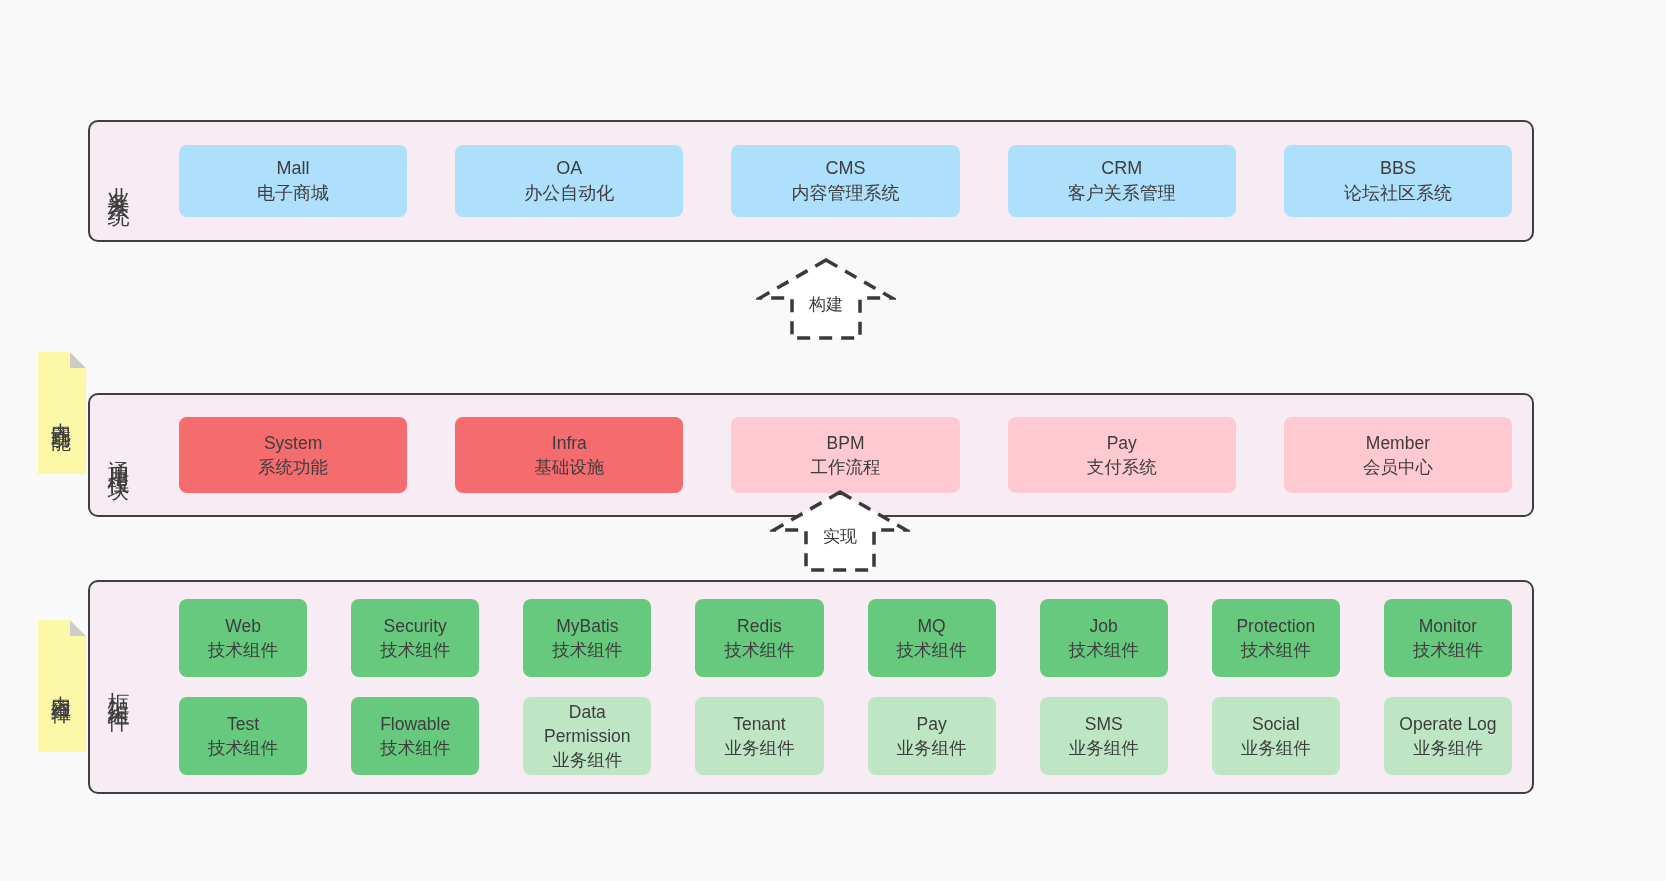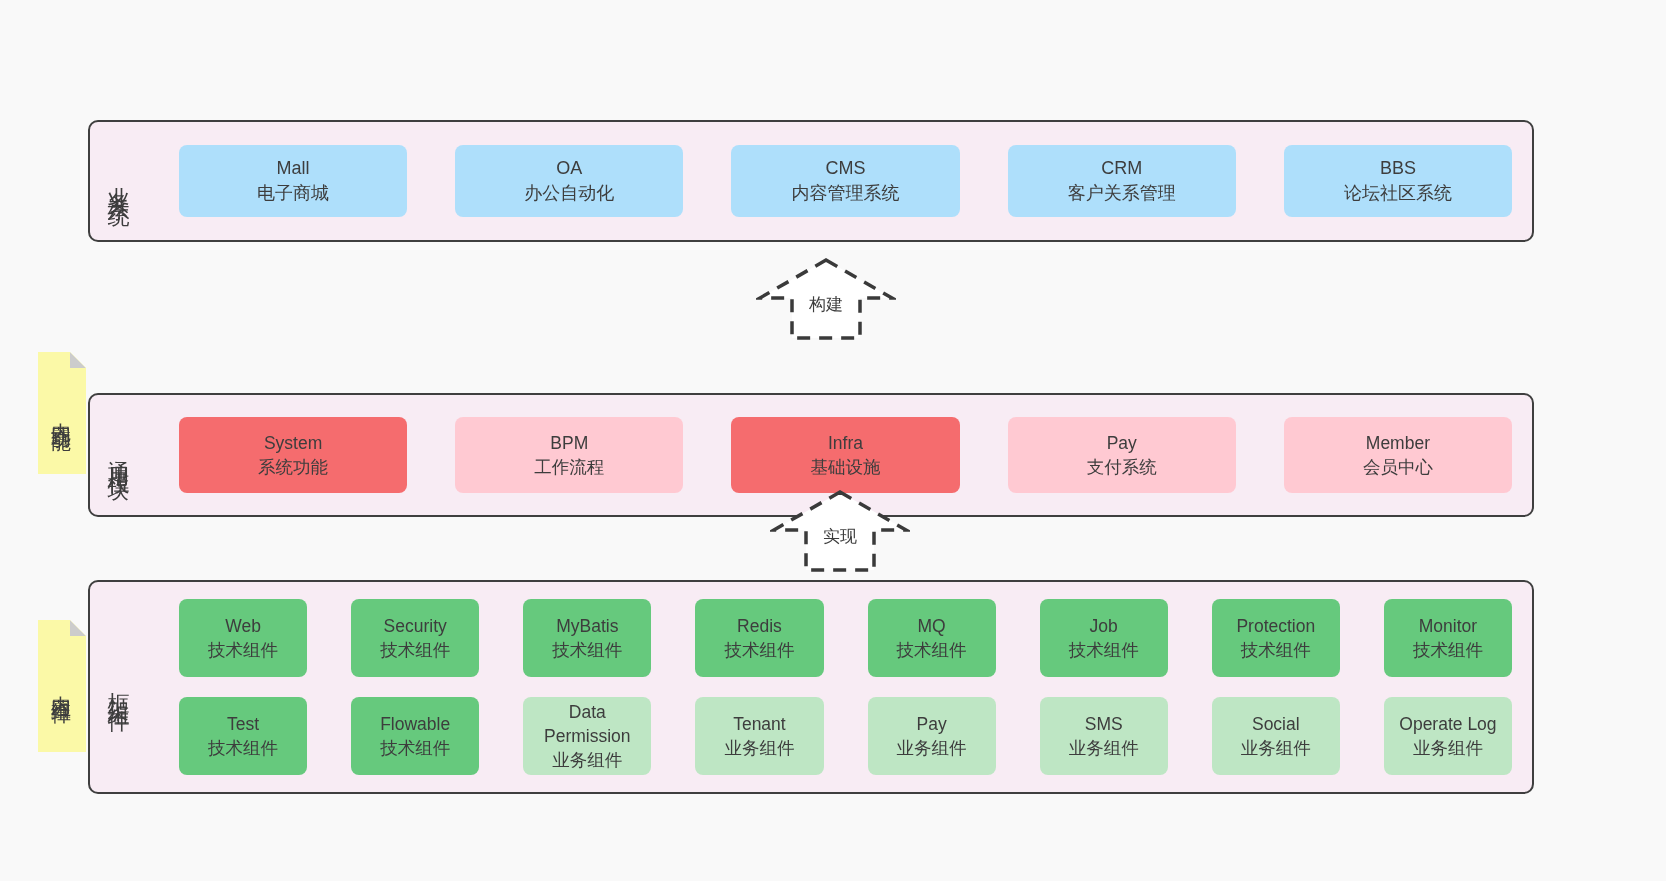--- a/index.html
+++ b/index.html
@@ -125,27 +125,27 @@
   </div>
 
   <section class="band" id="band-modules">
     <div class="band-label">通用模块</div>
     <div class="band-content">
         <div class="row">
           <div class="box red">
             <div class="t">System</div>
             <div class="s">系统功能</div>
           </div>
+          <div class="box red">
+            <div class="t">Infra</div>
+            <div class="s">基础设施</div>
+          </div>
           <div class="box pink">
             <div class="t">BPM</div>
             <div class="s">工作流程</div>
-          </div>
-          <div class="box red">
-            <div class="t">Infra</div>
-            <div class="s">基础设施</div>
           </div>
           <div class="box pink">
             <div class="t">Pay</div>
             <div class="s">支付系统</div>
           </div>
           <div class="box pink">
             <div class="t">Member</div>
             <div class="s">会员中心</div>
           </div>
         </div>

